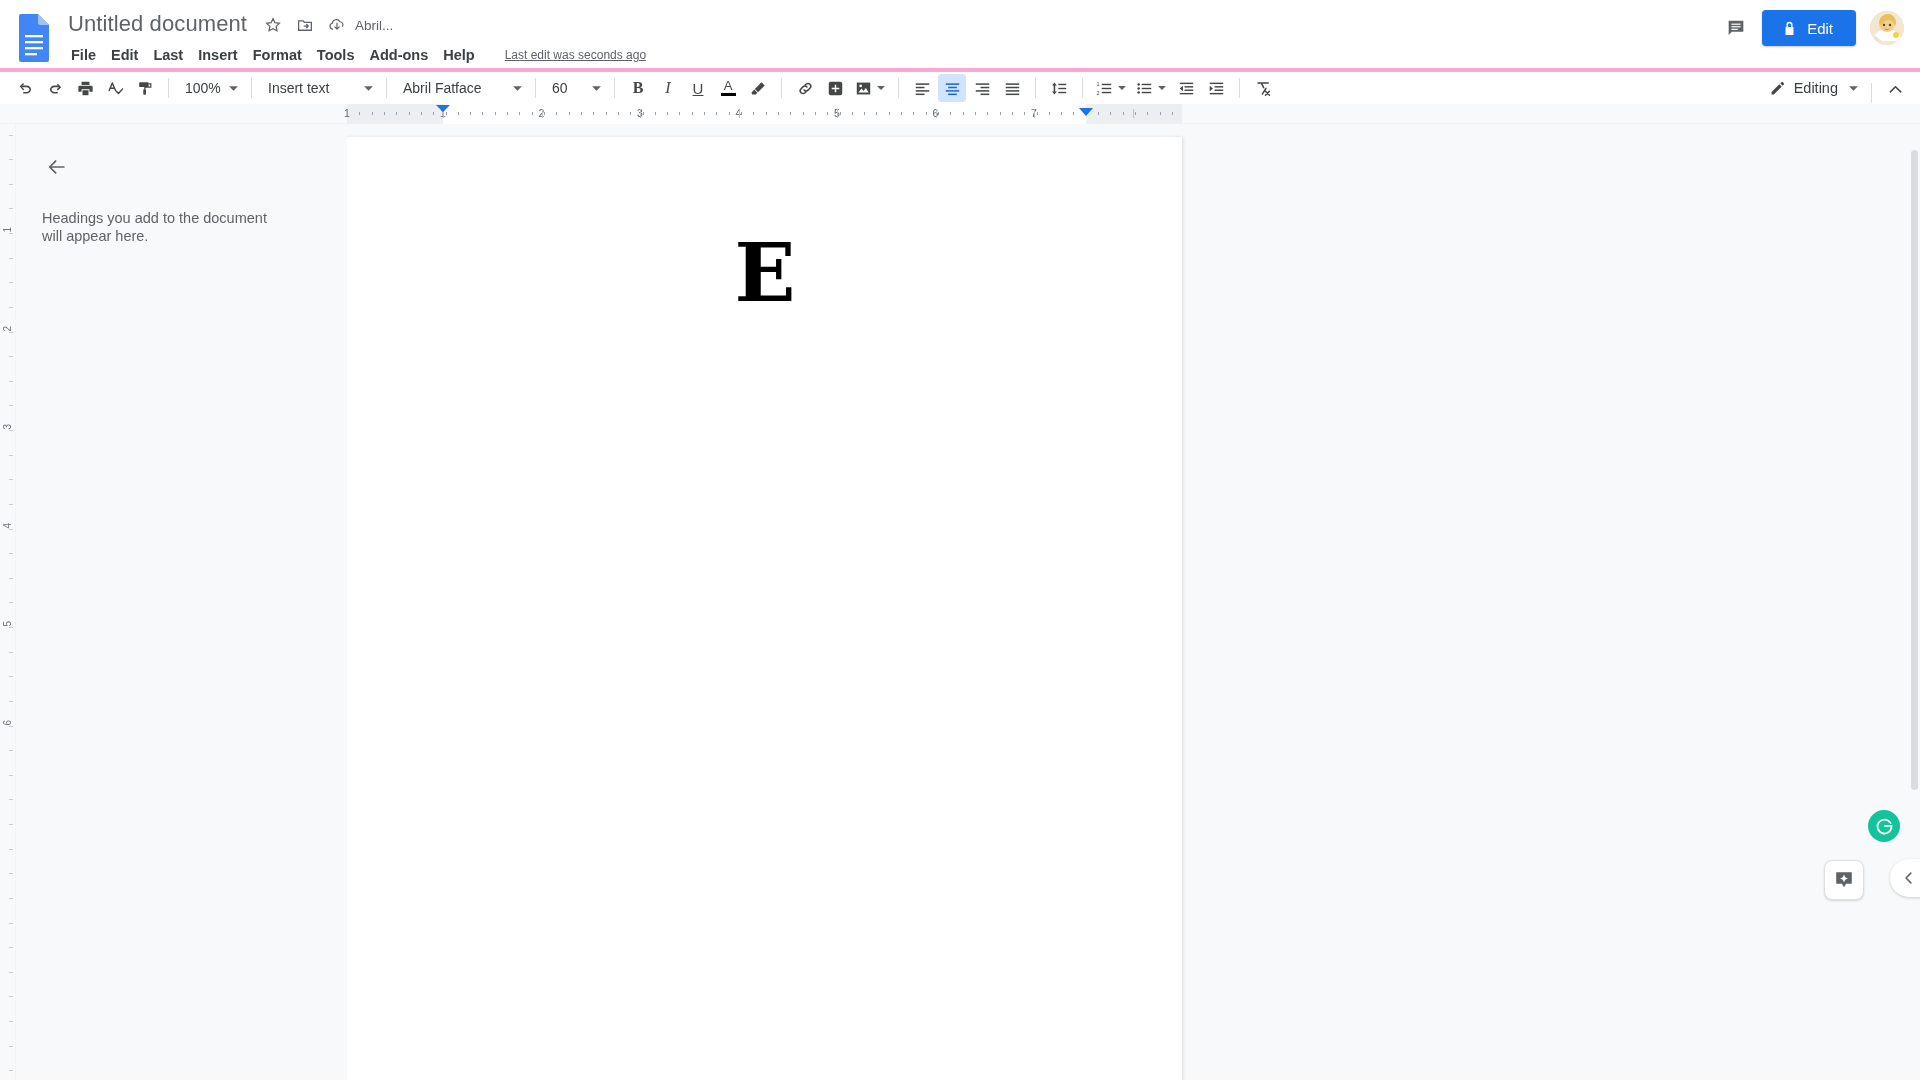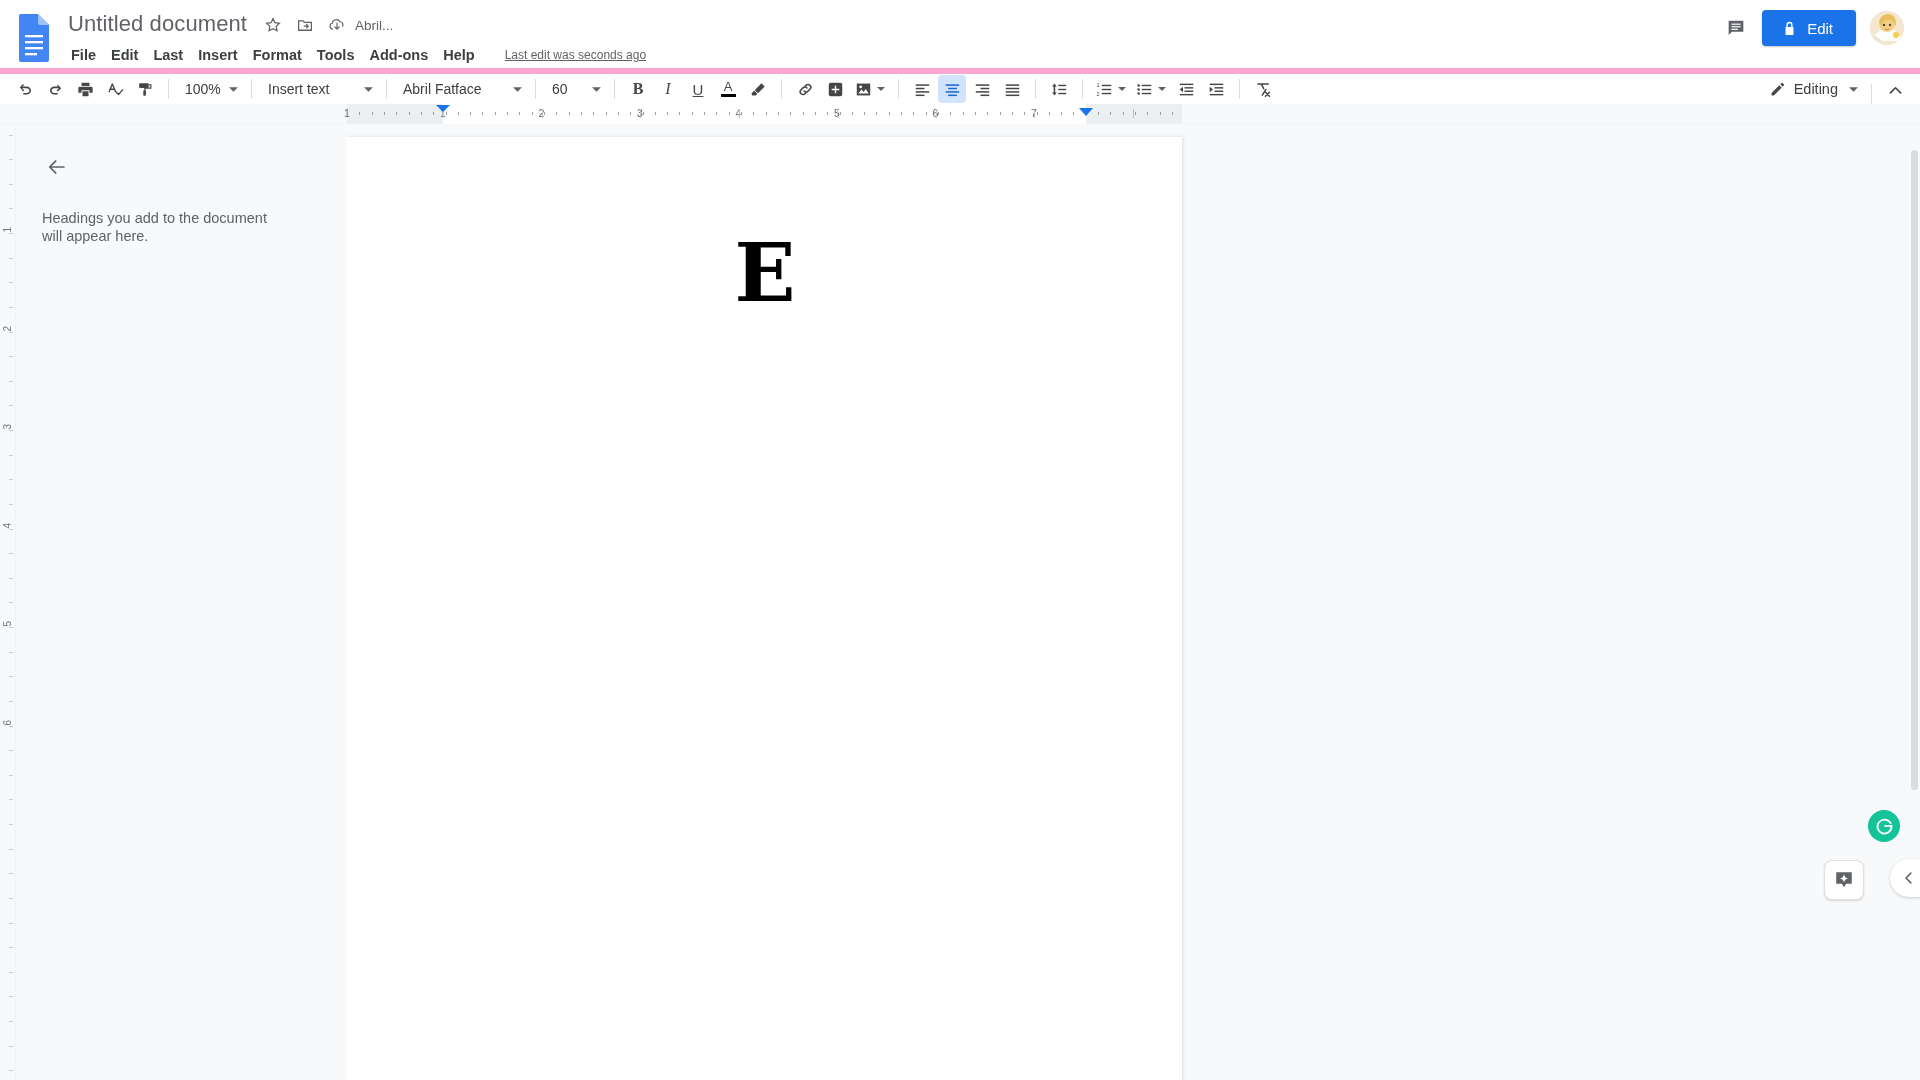--- a/index.html
+++ b/index.html
@@ -65,21 +65,21 @@
     box-shadow: 0 1px 2px rgba(60,64,67,.3);
   }
   .avatar {
     width: 34px; height: 34px; border-radius: 50%;
     margin-left: 8px; overflow: hidden; cursor: pointer;
     background: #f0e0c8; position: relative; flex: 0 0 auto;
   }
 
   
   .toolbar {
-    height: 36px; border-top: 6px solid #f9a8d4;
+    height: 36px; border-top: 4px solid #f9a8d4;
     display: flex; align-items: center;
     padding: 0 10px; background: #fff; position: relative;
   }
   .tb {
     height: 28px; min-width: 28px;
     display: flex; align-items: center; justify-content: center;
     border-radius: 4px; cursor: pointer; color: #444746;
     margin: 0 1px;
   }
   .tb.active { background: #d2e3fc; color: #1967d2; }

